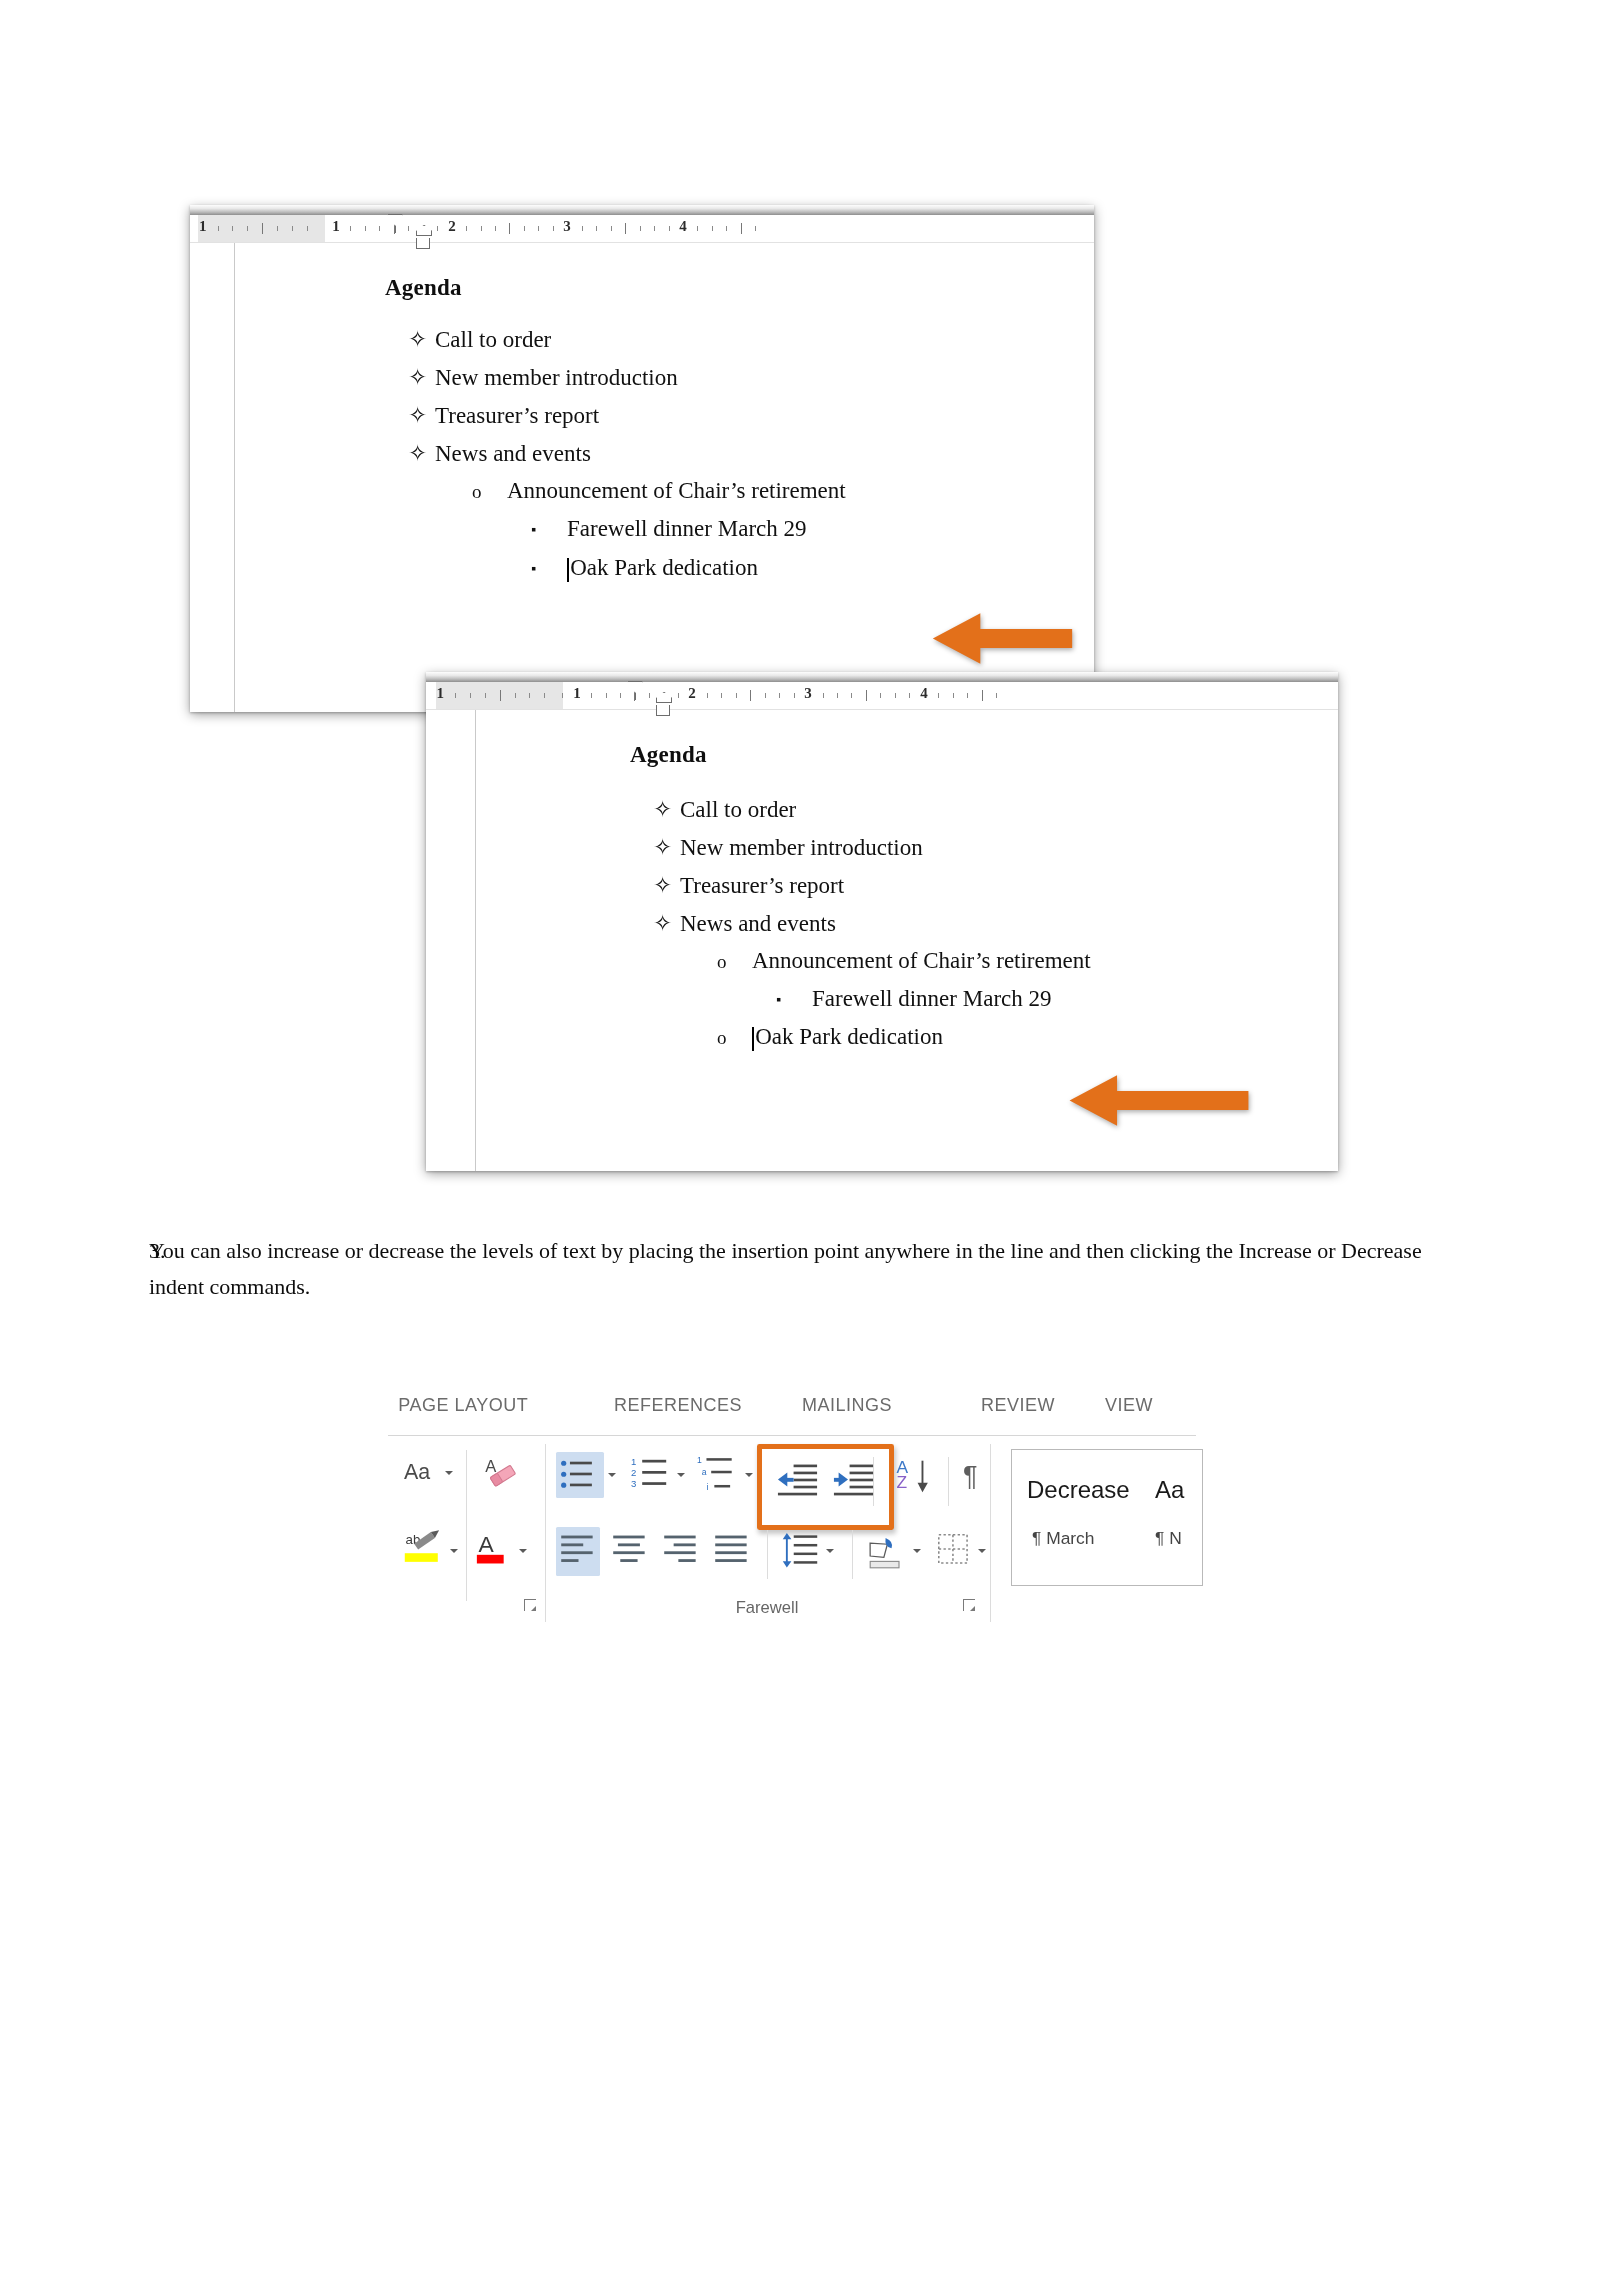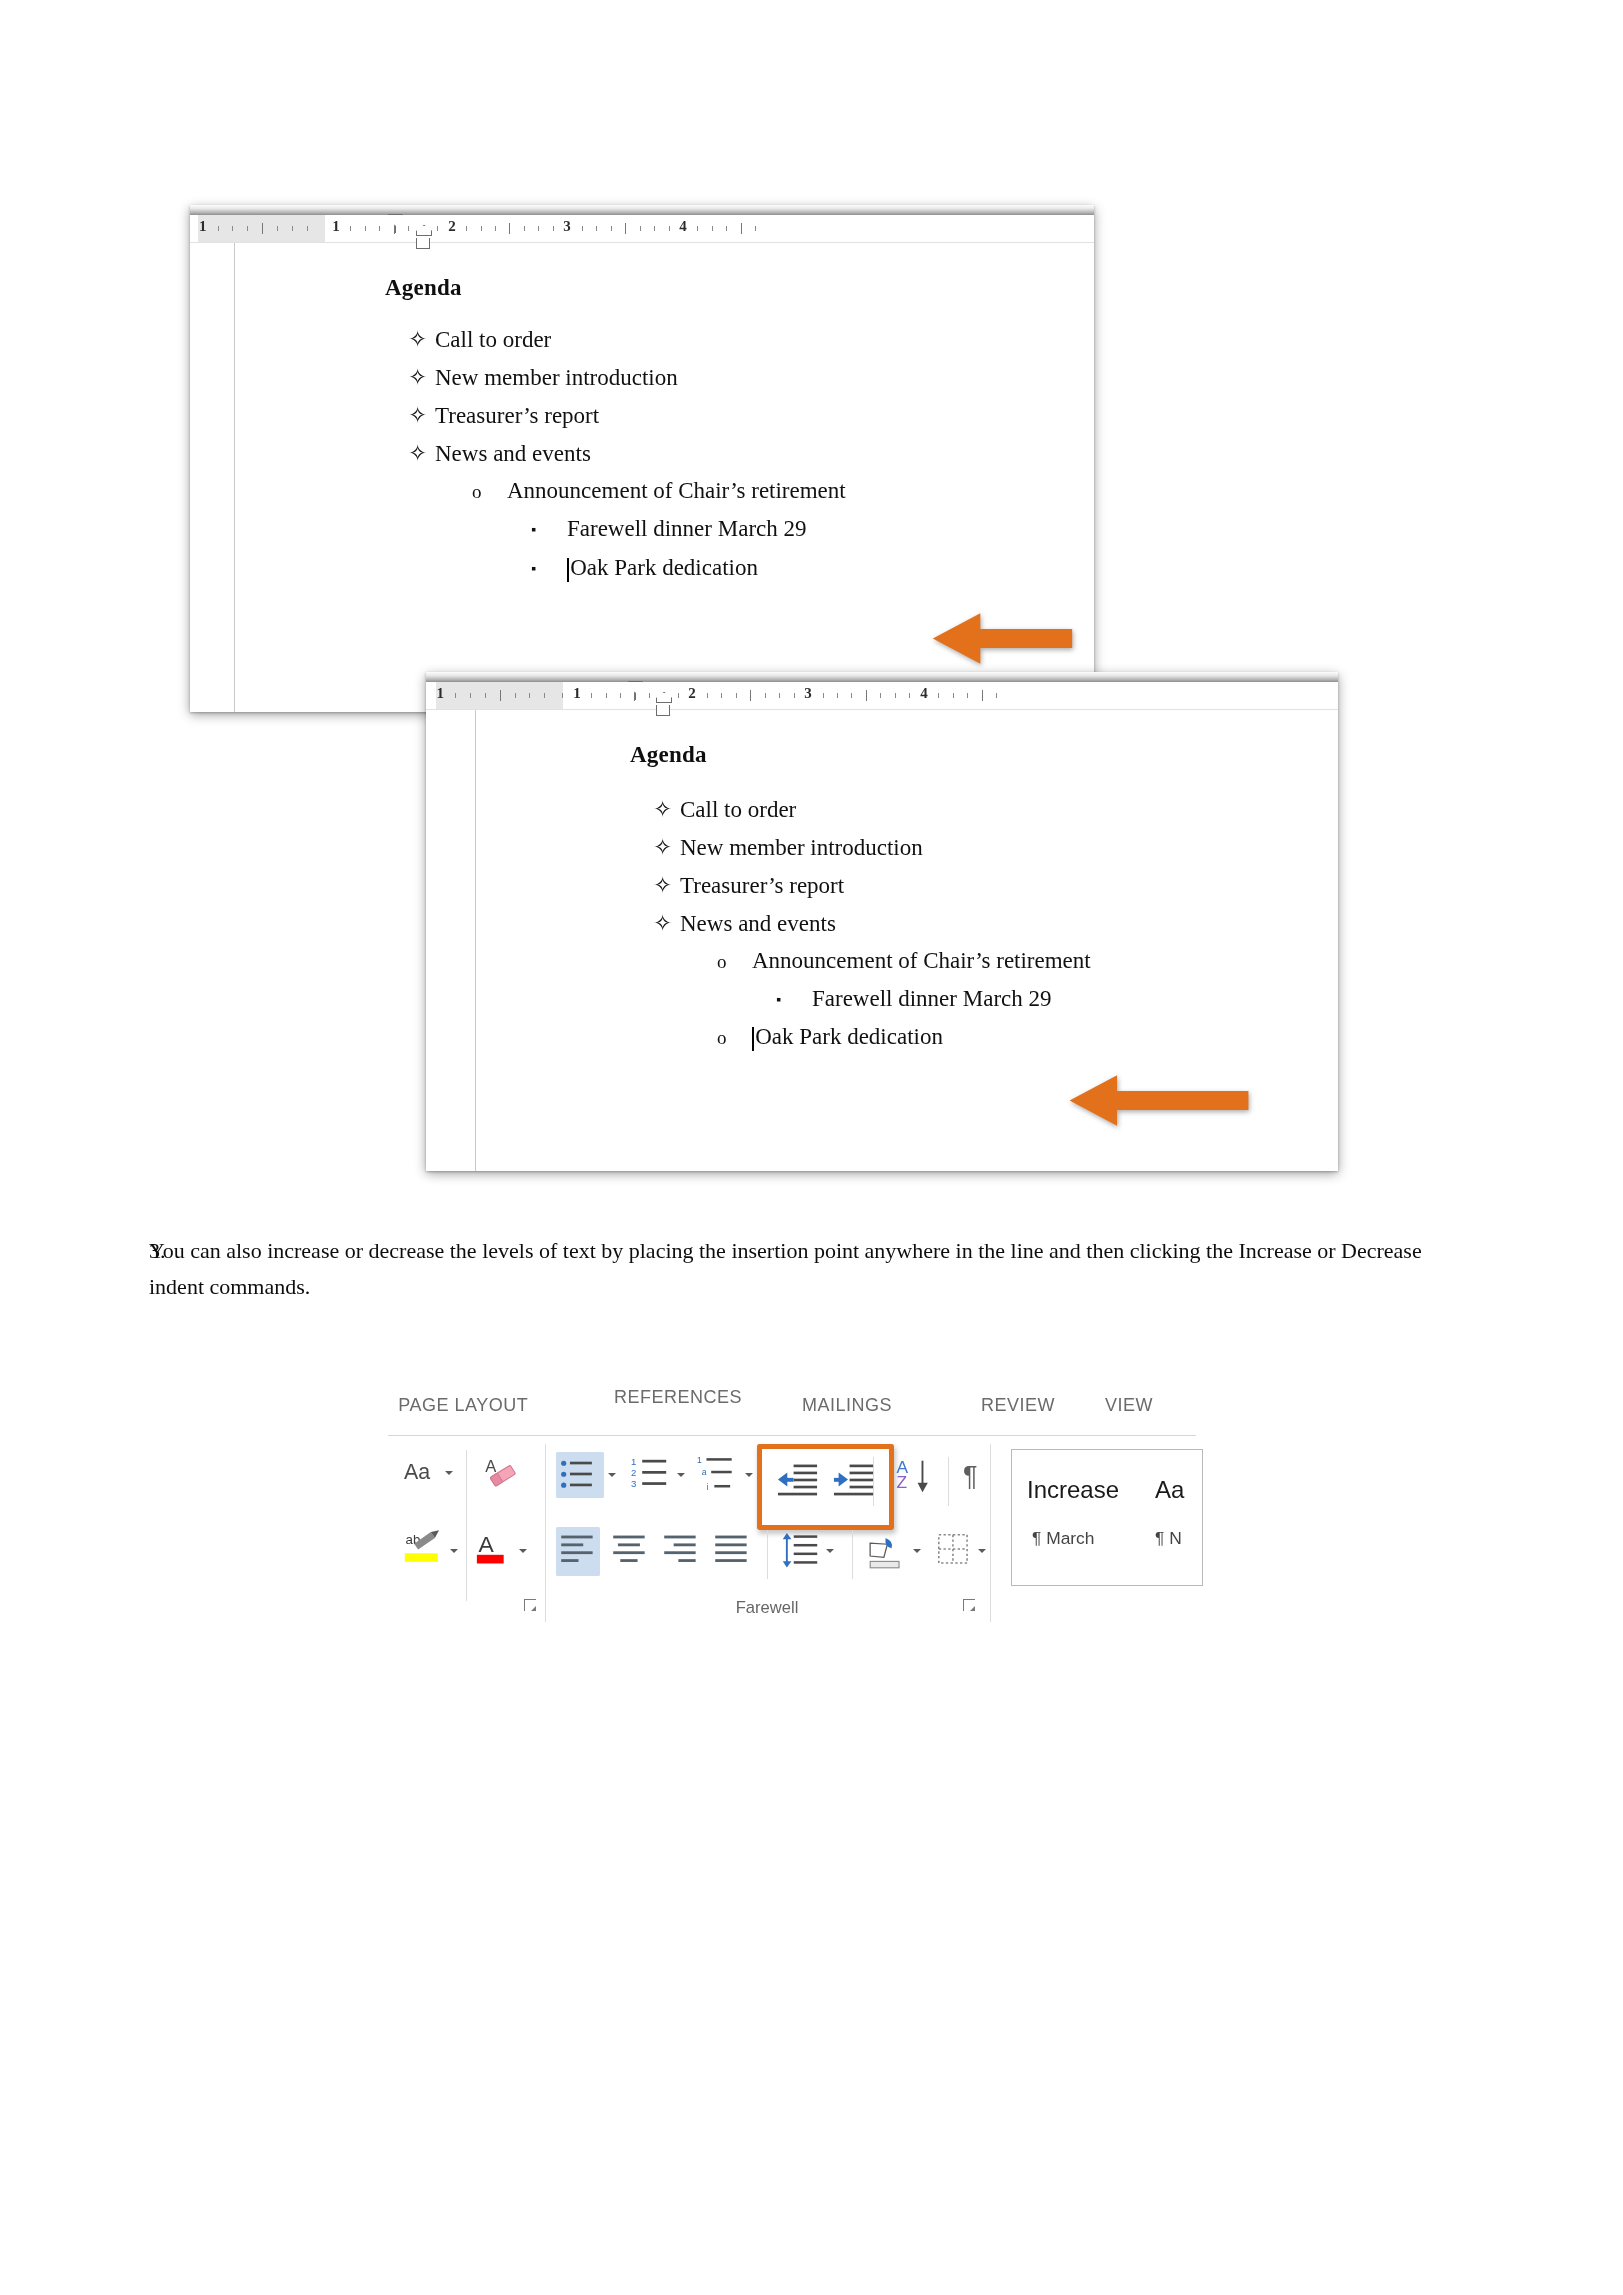--- a/index.html
+++ b/index.html
@@ -313,21 +313,21 @@
 
 <div class="step" style="left:149px;top:1233px;width:1316px;">
   <span class="num">3.</span>
   <span class="body" style="">You can also increase or decrease the levels of text by placing the insertion point anywhere in the line and then clicking the Increase or Decrease indent commands.</span>
 </div>
 
 <div class="ribbon" style="left:388px;top:1375px;width:808px;height:246px;">
 
   <div class="ribbon-tabs" style="top:0;">
     <span class="rtab" style="position:absolute;left:10.3px;top:8px;">PAGE LAYOUT</span>
-    <span class="rtab" style="position:absolute;left:226px;top:0;">REFERENCES</span>
+    <span class="rtab" style="position:absolute;left:226px;top:8px;">REFERENCES</span>
     <span class="rtab" style="position:absolute;left:414px;top:8px;">MAILINGS</span>
     <span class="rtab" style="position:absolute;left:593px;top:8px;">REVIEW</span>
     <span class="rtab" style="position:absolute;left:717px;top:8px;">VIEW</span>
   </div>
   <div class="ribbon-sep" style="top:48px;"></div>
 
   <div class="grp-divider" style="left:78px;top:63px;height:151px;"></div>
   <div class="grp-divider" style="left:157px;top:57px;height:178px;"></div>
   <div class="grp-divider" style="left:602px;top:57px;height:178px;"></div>
 
@@ -491,18 +491,18 @@
     <line x1="19" y1="1" x2="19" y2="37" stroke="#8a8a8a" stroke-width="2" stroke-dasharray="3,3"></line>
     <line x1="1" y1="19" x2="37" y2="19" stroke="#8a8a8a" stroke-width="2" stroke-dasharray="3,3"></line>
   </svg>
   <div class="caretdown" style="left:590px;top:162px;"></div>
 
   <div class="dialog-launcher" style="left:136px;top:212px;"></div>
   <span class="grp-label" style="left:379px;top:211px;">Farewell</span>
   <div class="dialog-launcher" style="left:575px;top:212px;"></div>
 
   <div class="styles-box" style="left:623px;top:62px;width:190px;height:135px;"></div>
-  <span class="style-preview" style="left:639px;top:89px;">Increase</span>
+  <span class="style-preview" style="left:639px;top:89px;">Decrease</span>
   <span class="style-name" style="left:644px;top:141px;">¶ March</span>
   <span class="style-preview" style="left:767px;top:89px;">Aa</span>
   <span class="style-name" style="left:767px;top:141px;">¶ N</span>
 </div>
 
 
 </body></html>

